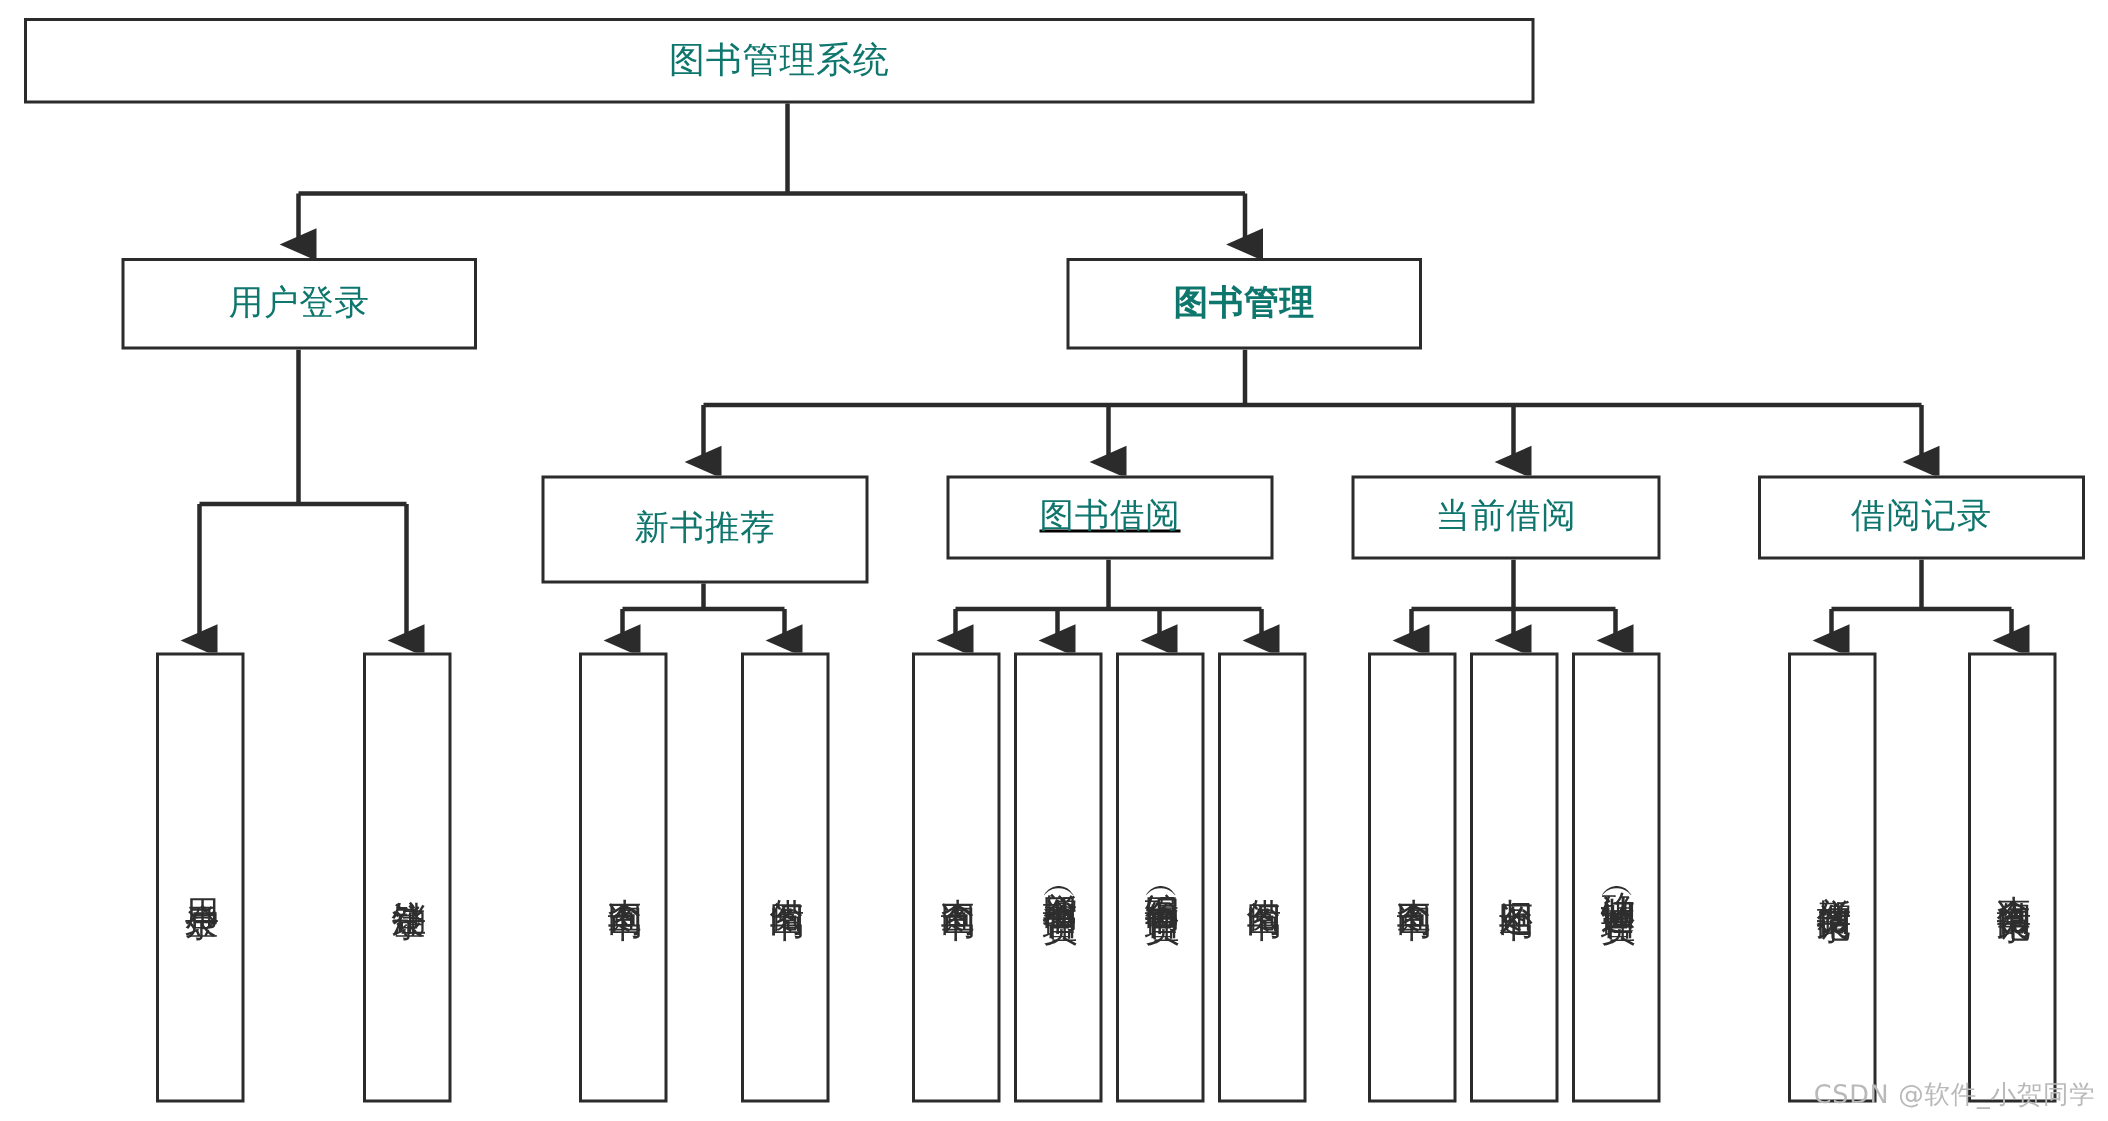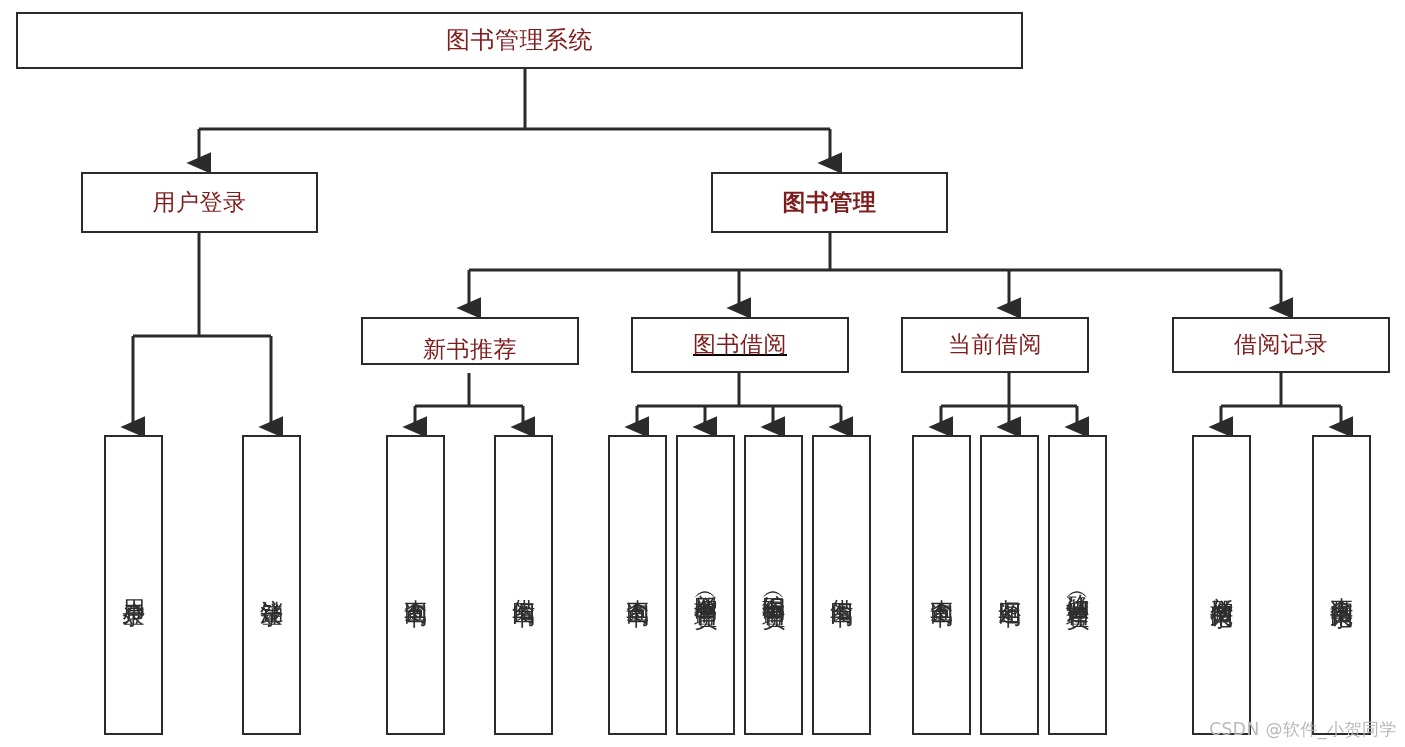--- a/index.html
+++ b/index.html
@@ -29,21 +29,21 @@
     position: absolute;
     box-sizing: border-box;
     background: #ffffff;
     border: 2px solid #2b2b2b;
     display: flex;
     align-items: center;
     justify-content: center;
     overflow: hidden;
   }
   .node-label {
-    color: #7f1d1d;
+    color: #0f766e;
     text-align: center;
     line-height: 1.18;
     letter-spacing: 0.5px;
     white-space: nowrap;
   }
   .h-label {
     font-size: 23px;
   }
   .node-box.tier0 .h-label { font-size: 24px; }
   .v-label {
@@ -142,29 +142,29 @@
   </div>
 
   <div class="node-box" style="left:81px; top:172px; width:237px; height:61px;">
     <span class="node-label h-label">用户登录</span>
   </div>
 
   <div class="node-box" style="left:711px; top:172px; width:237px; height:61px;font-weight:bold;">
     <span class="node-label h-label">图书管理</span>
   </div>
 
-  <div class="node-box" style="left:361px; top:317px; width:218px; height:48px;align-items:flex-end;">
+  <div class="node-box" style="left:361px; top:317px; width:218px; height:72px;">
     <span class="node-label h-label">新书推荐</span>
   </div>
 
   <div class="node-box" style="left:631px; top:317px; width:218px; height:56px;text-decoration:underline;">
     <span class="node-label h-label">图书借阅</span>
   </div>
 
-  <div class="node-box" style="left:901px; top:317px; width:188px; height:56px;">
+  <div class="node-box" style="left:901px; top:317px; width:206px; height:56px;">
     <span class="node-label h-label">当前借阅</span>
   </div>
 
   <div class="node-box" style="left:1172px; top:317px; width:218px; height:56px;">
     <span class="node-label h-label">借阅记录</span>
   </div>
 
   <div class="node-box leaf-box" style="left:104px; top:435px; width:59px; height:300px;">
     <span class="v-label">用户登录</span>
   </div>

